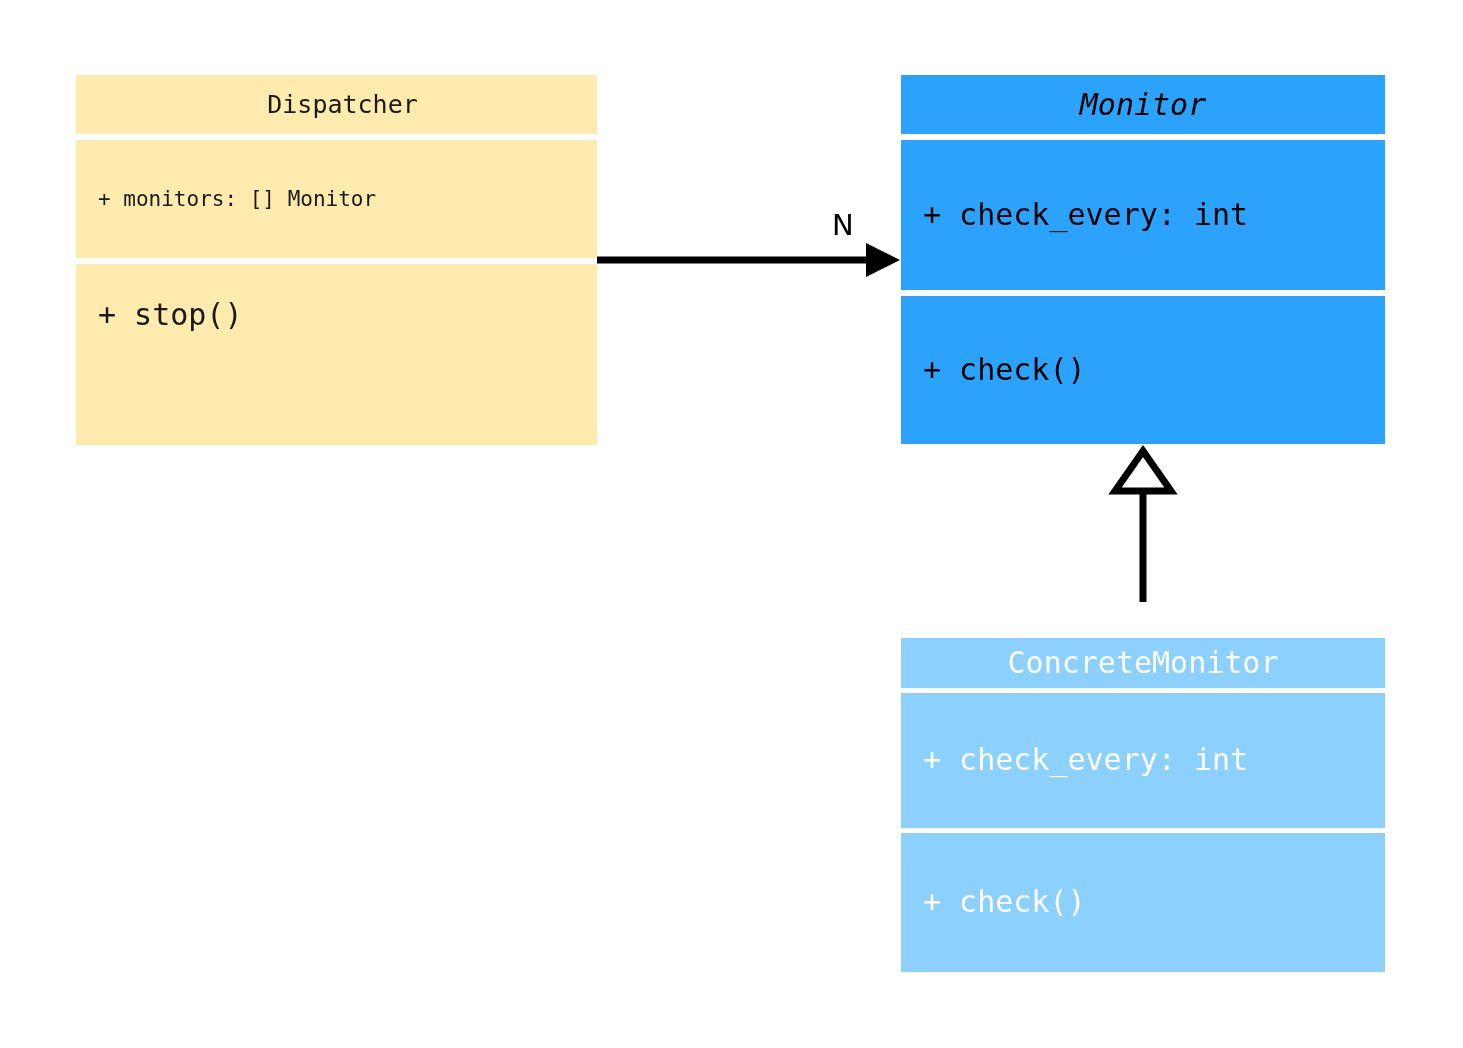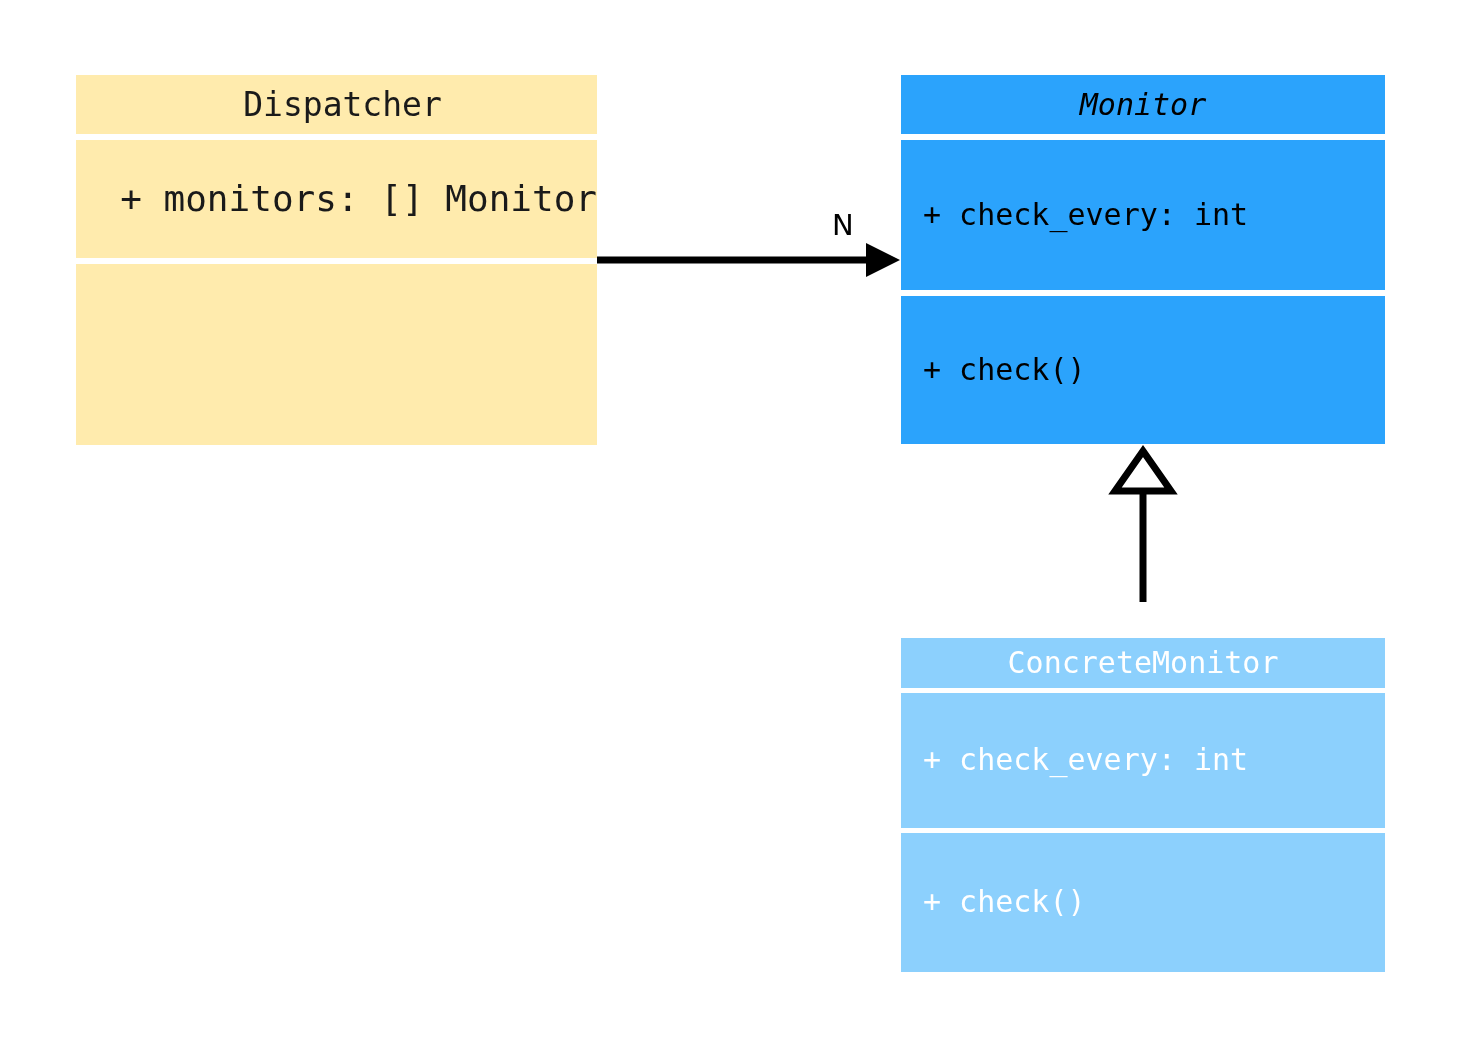--- a/index.html
+++ b/index.html
@@ -62,36 +62,35 @@
   }
   #class-dispatcher .uml-compartment {
     background: #ffebad;
     color: #1a1a1a;
   }
   #dispatcher-title-compartment {
     height: 59px;
   }
   #dispatcher-title-compartment .uml-title {
     height: 100%;
-    font-size: 33px;
+    font-size: 25px;
     letter-spacing: 0px;
     padding-left: 12px;
   }
   #dispatcher-gap-1, #dispatcher-gap-2 {
     height: 6px;
     background: #ffffff;
   }
   #dispatcher-attributes-compartment {
     height: 118px;
     padding: 0 0 0 22px;
   }
   #dispatcher-attributes-compartment .uml-members {
     height: 100%;
-    font-size: 36px;
-    align-items: flex-end;
+    font-size: 21px;
   }
   #dispatcher-methods-compartment {
     height: 181px;
     padding: 0 0 0 22px;
   }
   #dispatcher-methods-compartment .uml-members {
     height: 100%;
     font-size: 30px;
     justify-content: flex-start;
     padding-top: 34px;
@@ -209,20 +208,21 @@
     </div>
     <div id="dispatcher-gap-1"></div>
     <div class="uml-compartment" id="dispatcher-attributes-compartment">
       <div class="uml-members">
         <div class="uml-member-line">+ monitors: [] Monitor</div>
       </div>
     </div>
     <div id="dispatcher-gap-2"></div>
     <div class="uml-compartment" id="dispatcher-methods-compartment">
       <div class="uml-members">
+        <div class="uml-member-line">+ stop()</div>
       </div>
     </div>
   </div>
 
   <div class="uml-class" id="class-monitor">
     <div class="uml-compartment" id="monitor-title-compartment">
       <div class="uml-title" style="font-style: italic;">Monitor</div>
     </div>
     <div id="monitor-gap-1"></div>
     <div class="uml-compartment" id="monitor-attributes-compartment">

